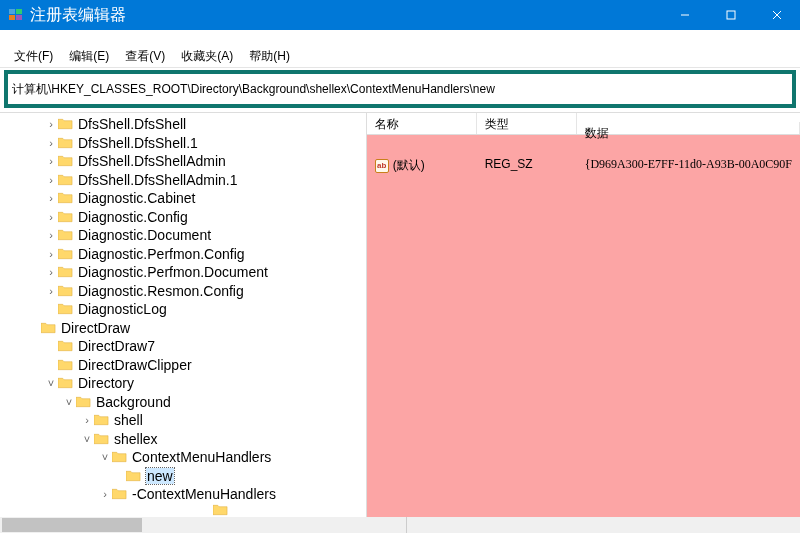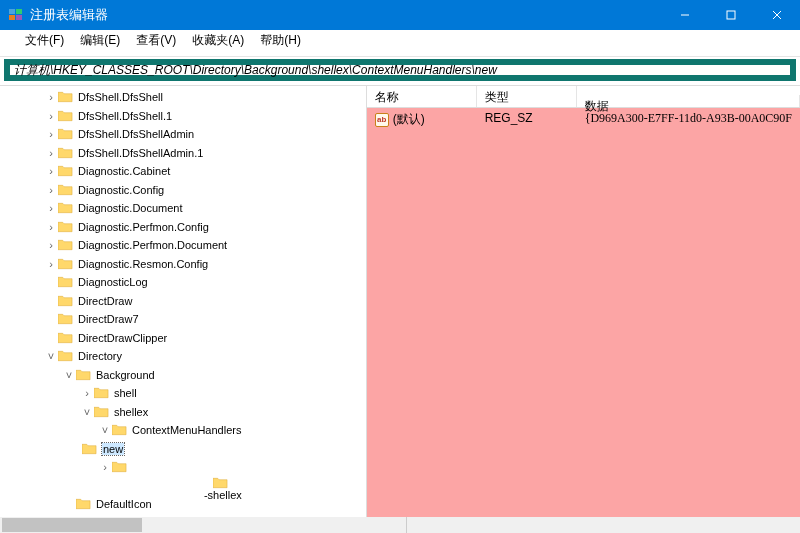--- a/index.html
+++ b/index.html
@@ -1,48 +1,48 @@
 <!DOCTYPE html>
 <html><head>
 <meta charset="utf-8">
 <style>
 * { margin: 0; padding: 0; box-sizing: border-box; font-family: "Microsoft YaHei", "Segoe UI", sans-serif; font-size: 12px; }
 body { width: 800px; height: 533px; background: #fff; overflow: hidden; position: relative; }
 
 .title-bar { background: #0078d7; color: #fff; height: 30px; display: flex; align-items: center; padding-left: 8px; }
 .title-bar .icon { width: 16px; height: 16px; margin-right: 6px; display: inline-flex; align-items: center; justify-content: center; }
-.title-bar .title { flex: 1; font-size: 13px; }
+.title-bar .title { flex: 1; font-size: 16px; }
 .win-controls { display: flex; height: 100%; }
 .win-controls div { width: 46px; display: flex; align-items: center; justify-content: center; color: #fff; }
 
-.menu-bar { height: 27px; background: #fff; display: flex; align-items: flex-start; padding-left: 17px; border-bottom: 1px solid #e5e5e5; }
+.menu-bar { height: 38px; background: #fff; display: flex; align-items: flex-end; padding-left: 6px; border-bottom: 1px solid #e5e5e5; }
 .menu-bar span { padding: 2px 8px; cursor: default; }
 
-.address-bar { height: 22px; border: 6px solid #0f766e; margin: 2px 4px 4px 4px; display: flex; align-items: center; padding: 0 4px; font-size: 12px; background: #fff; font-style: italic; }
+.address-bar { height: 38px; border: 4px solid #0f766e; margin: 2px 4px 4px 4px; display: flex; align-items: center; padding: 0 4px; font-size: 12px; background: #fff; }
 
 .main { display: flex; height: calc(100% - 86px); border-top: 1px solid #ddd; }
 .tree-panel { width: 406px; overflow: auto; border-right: 1px solid #ddd; background: #fff; padding-top: 2px; position: relative; }
 .values-panel { flex: 1; background: #fca5a5; display: flex; flex-direction: column; }
 
 .col-headers { display: flex; background: #fff; height: 22px; border-bottom: 1px solid #ddd; }
 .col-headers div { padding: 3px 8px; border-right: 1px solid #e5e5e5; font-size: 12px; }
 .col-name { width: 110px; }
 .col-type { width: 100px; }
 .col-data { flex: 1; margin-top: 9px; }
 
 .value-row { display: flex; padding: 3px 0; }
-.value-row .vc { padding: 0 8px; font-size: 12px; }
+.value-row .vc { padding: 0 8px; font-size: 12px; margin-top: 19px; }
 .value-row .vname { width: 110px; display: flex; align-items: center; gap: 4px; }
 .value-row .vtype { width: 100px; }
 .value-row .vdata { flex: 1; white-space: nowrap; overflow: hidden; font-family: Liberation Serif, serif; }
 .node-row { display: flex; align-items: center; height: 18.5px; cursor: default; }
 .toggle { width: 14px; text-align: center; color: #666; font-size: 11px; user-select: none; }
 .folder-icon { width: 16px; height: 14px; margin-right: 4px; display: inline-flex; align-items: center; }
 .folder-icon svg { width: 15px; height: 12px; }
-.node-label { font-size: 11px; }
+.node-label { font-size: 14px; }
 .selected .node-label { background: #cde8ff; outline: 1px dotted #666; padding: 0 1px; }
 .hscroll { position: absolute; bottom: 0; left: 0; right: 0; height: 16px; background: #f0f0f0; display: flex; }
 .hscroll .left-track { width: 406px; display: flex; align-items: center; }
 .hscroll .thumb { height: 14px; width: 140px; background: #c2c2c2; margin-left: 2px; }
 .hscroll .right-track { flex: 1; display: flex; align-items: center; border-left: 1px solid #ccc; }
 
 .ab-icon { width:14px; height:14px; border:1px solid #c97f1a; border-radius:2px; display:inline-flex; align-items:center; justify-content:center; background:#fff8ec; color:#c0392b; font-size:8px; font-weight:bold; }
 </style>
 </head>
 <body>
@@ -183,21 +183,21 @@
       </div>
       <div class="node-row" style="padding-left: 44px;">
         <span class="toggle"></span>
         <span class="folder-icon">
           <svg viewBox="0 0 16 12">
             <path d="M0 1 h5 l1.5 1.5 H15 V11 H0 Z" fill="#ffd86b" stroke="#d9a42e" stroke-width="0.5"></path>
           </svg>
         </span>
         <span class="node-label">DiagnosticLog</span>
       </div>
-      <div class="node-row" style="padding-left: 44px;">
+      <div class="node-row" style="padding-left: 27px;">
         <span class="toggle"></span>
         <span class="folder-icon">
           <svg viewBox="0 0 16 12">
             <path d="M0 1 h5 l1.5 1.5 H15 V11 H0 Z" fill="#ffd86b" stroke="#d9a42e" stroke-width="0.5"></path>
           </svg>
         </span>
         <span class="node-label">DirectDraw</span>
       </div>
       <div class="node-row" style="padding-left: 44px;">
         <span class="toggle"></span>
@@ -255,36 +255,37 @@
       </div>
       <div class="node-row" style="padding-left: 98px;">
         <span class="toggle">˅</span>
         <span class="folder-icon">
           <svg viewBox="0 0 16 12">
             <path d="M0 1 h5 l1.5 1.5 H15 V11 H0 Z" fill="#ffd86b" stroke="#d9a42e" stroke-width="0.5"></path>
           </svg>
         </span>
         <span class="node-label">ContextMenuHandlers</span>
       </div>
-      <div class="node-row selected" style="padding-left: 68px;">
+      <div class="node-row selected" style="padding-left: 112px;">
         <span class="toggle"></span>
         <span class="folder-icon">
           <svg viewBox="0 0 16 12">
             <path d="M0 1 h5 l1.5 1.5 H15 V11 H0 Z" fill="#ffd86b" stroke="#d9a42e" stroke-width="0.5"></path>
           </svg>
         </span>
         <span class="node-label">new</span>
       </div>
       <div class="node-row" style="padding-left: 98px;">
         <span class="toggle">›</span>
         <span class="folder-icon">
           <svg viewBox="0 0 16 12">
             <path d="M0 1 h5 l1.5 1.5 H15 V11 H0 Z" fill="#ffd86b" stroke="#d9a42e" stroke-width="0.5"></path>
           </svg>
         </span>
+        <span class="node-label">-ContextMenuHandlers</span>
       </div>
       <div class="node-row" style="padding-left: 80px; flex-direction: column;">
         <span class="toggle"></span>
         <span class="folder-icon">
           <svg viewBox="0 0 16 12">
             <path d="M0 1 h5 l1.5 1.5 H15 V11 H0 Z" fill="#ffd86b" stroke="#d9a42e" stroke-width="0.5"></path>
           </svg>
         </span>
         <span class="node-label">-shellex</span>
       </div>

